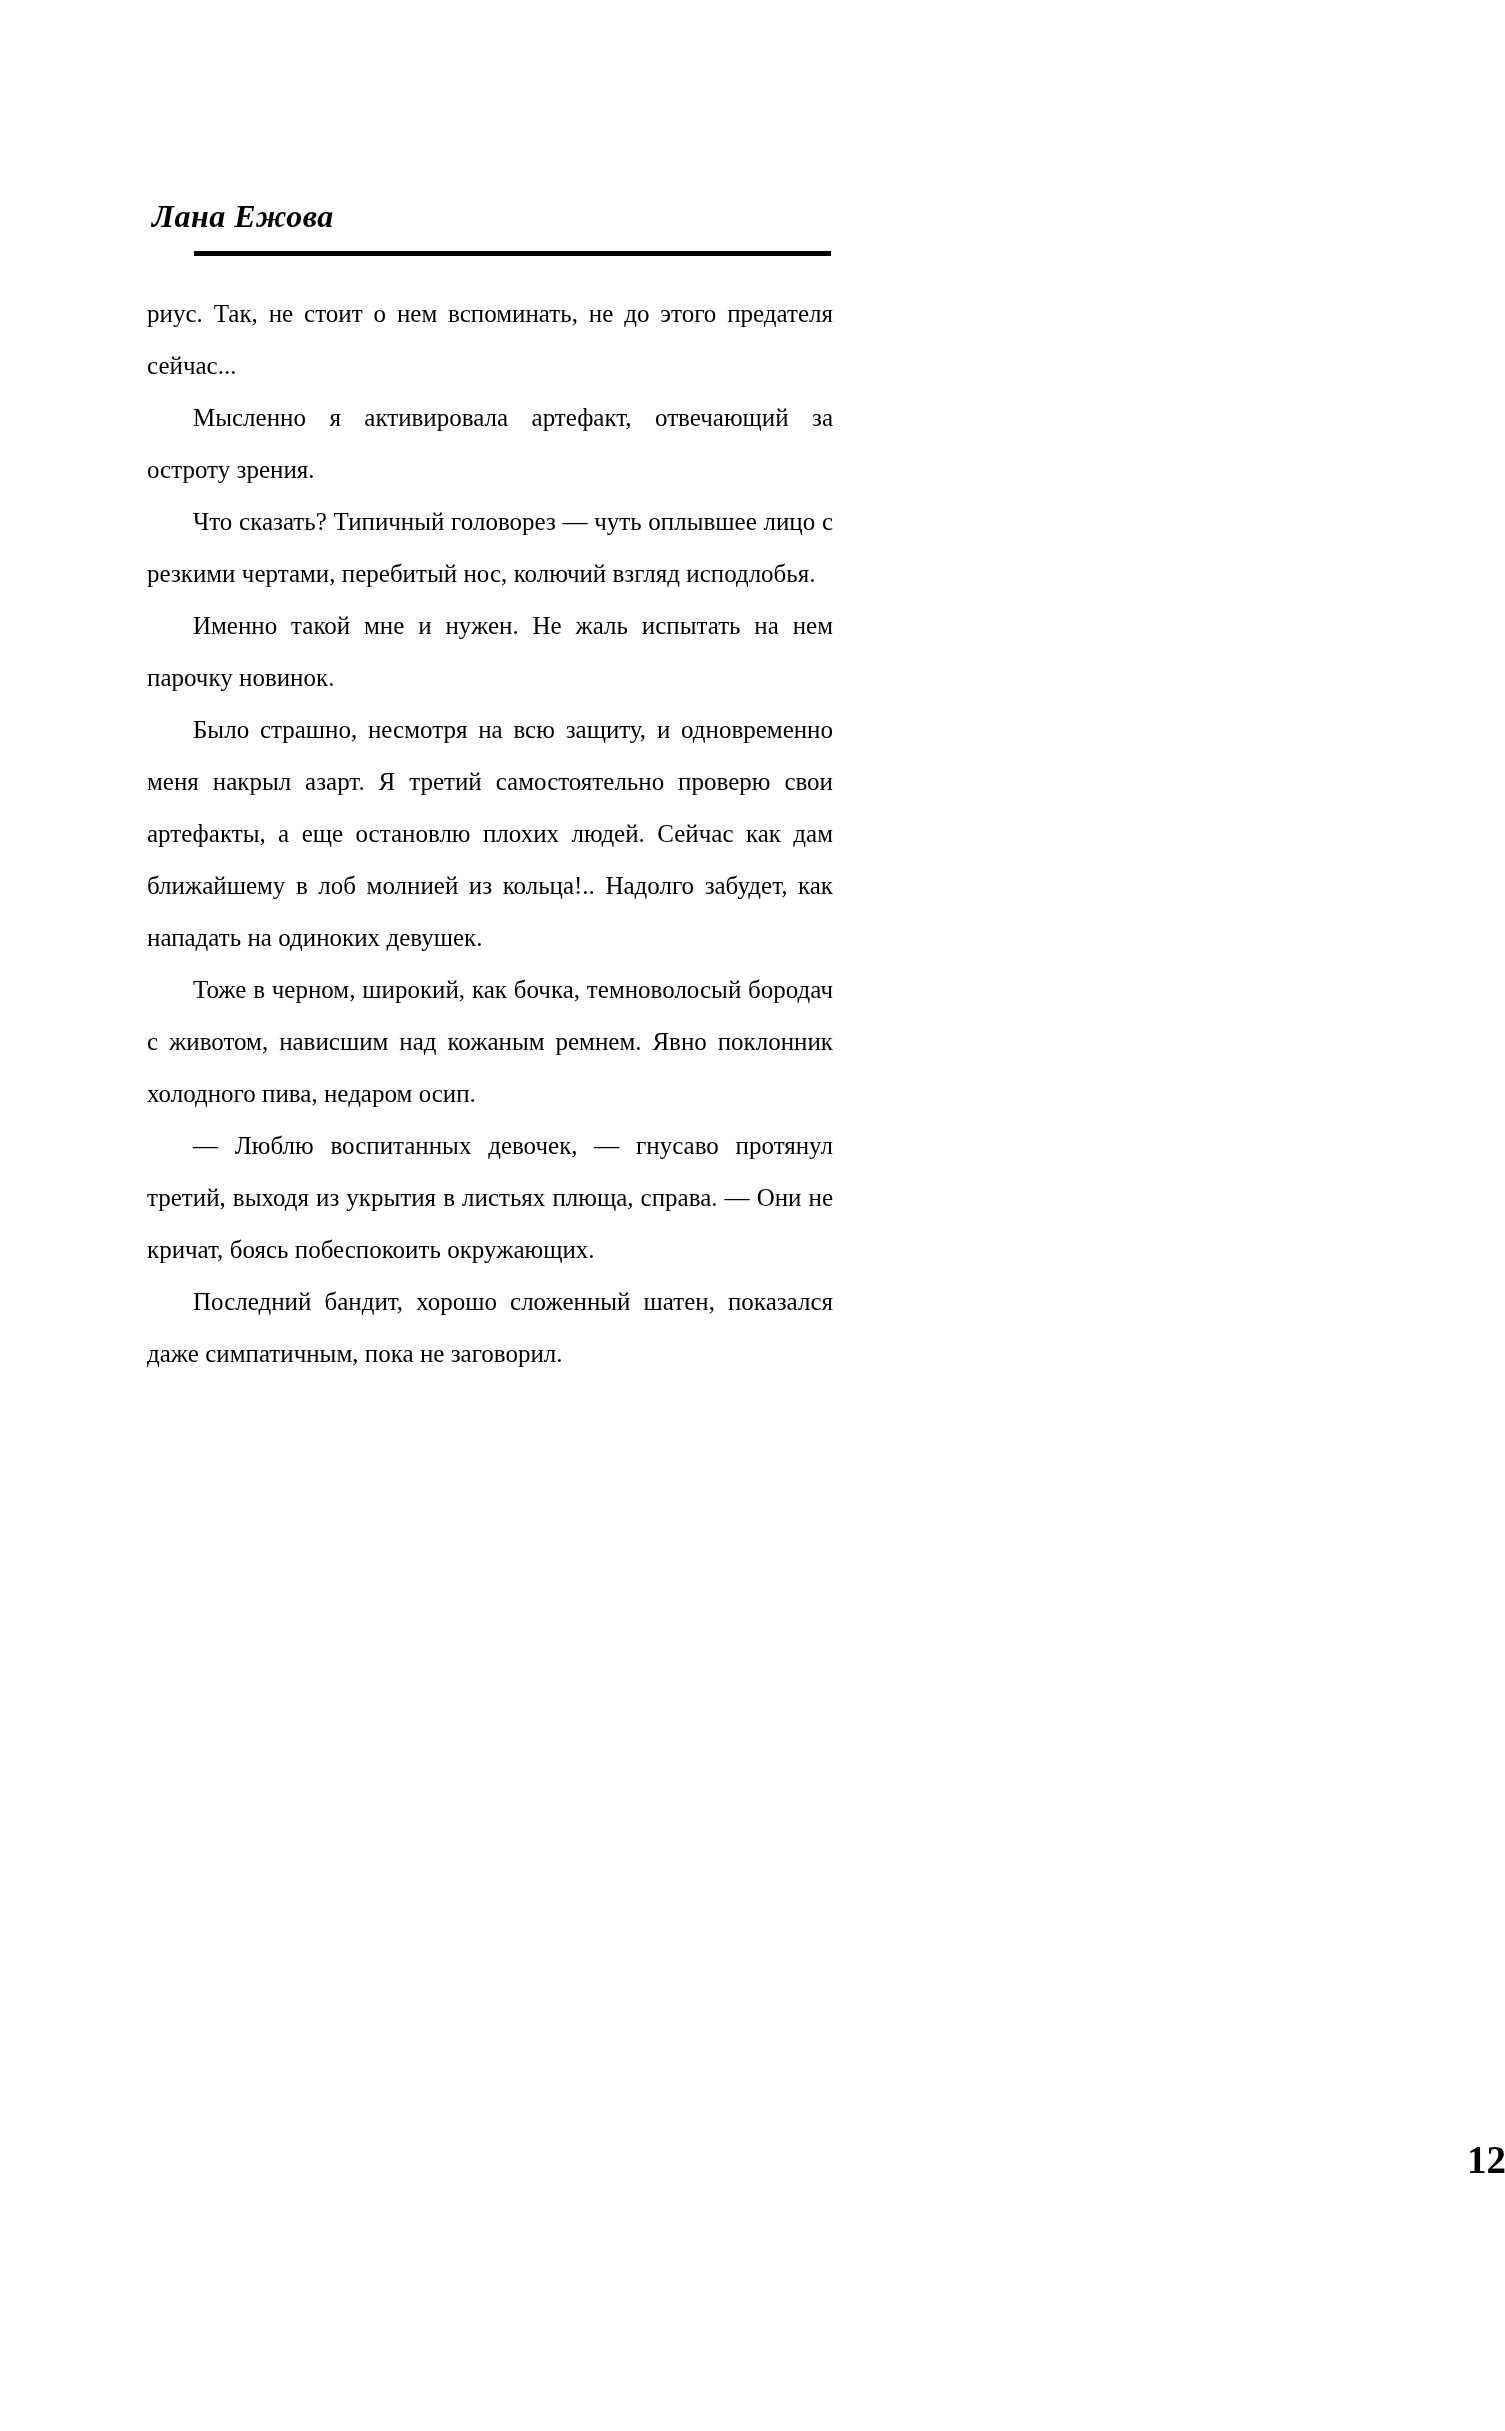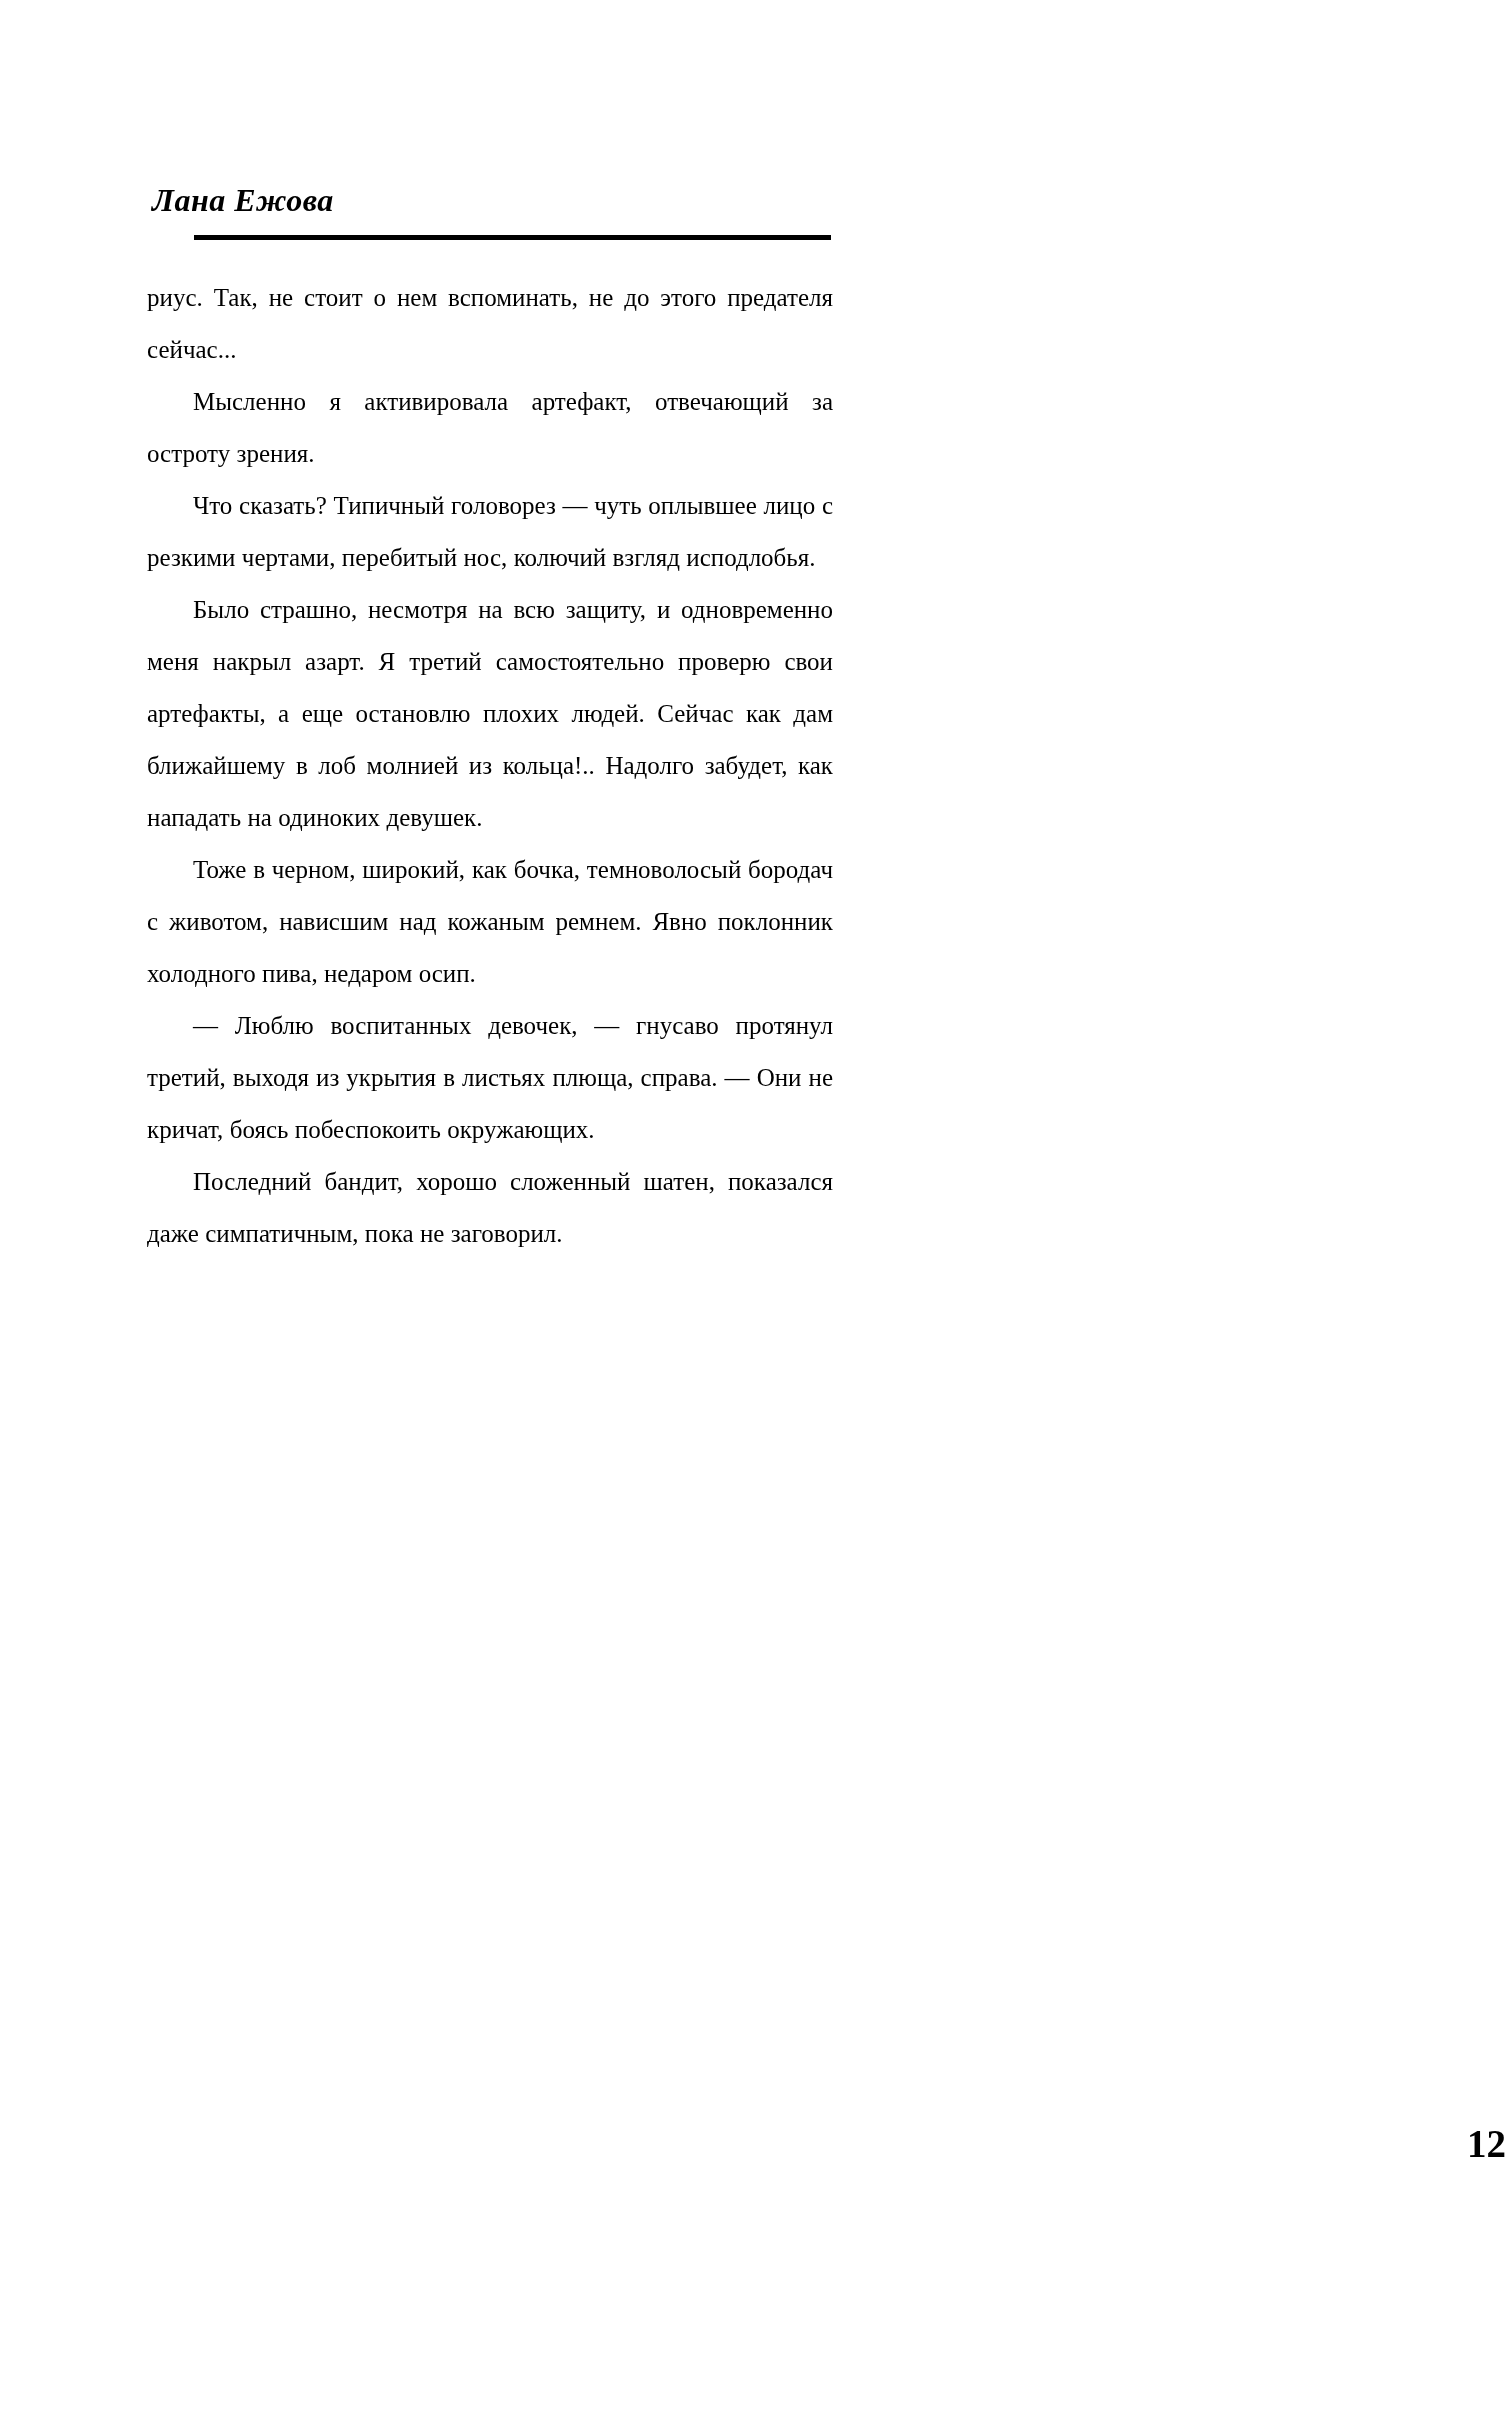--- a/index.html
+++ b/index.html
@@ -12,21 +12,21 @@
     height: 2432px;
     position: relative;
     font-family: "Liberation Serif", "DejaVu Serif", serif;
     color: #000000;
     overflow: hidden;
   }
 
   .page {
     position: absolute;
     left: 0;
-    top: 0;
+    top: 16px;
     width: 1506px;
     height: 2372px;
     background: #ffffff;
   }
 
   
   .running-head {
     position: absolute;
     left: 152px;
     top: 181px;
@@ -95,20 +95,21 @@
   <div class="running-head">
     <div class="running-head-name">Лана Ежова</div>
   </div>
 
   <div class="head-rule"></div>
 
   <div class="body-text">
     <p class="para no-indent">риус. Так, не стоит о нем вспоминать, не до этого предателя сейчас...</p>
     <p class="para">Мысленно я активировала артефакт, отвечающий за остроту зрения.</p>
     <p class="para">Что сказать? Типичный головорез — чуть оплывшее лицо с резкими чертами, перебитый нос, колючий взгляд исподлобья.</p>
+    <p class="para">Именно такой мне и нужен. Не жаль испытать на нем парочку новинок.</p>
     <p class="para">Было страшно, несмотря на всю защиту, и одновременно меня накрыл азарт. Я третий самостоятельно проверю свои артефакты, а еще остановлю плохих людей. Сейчас как дам ближайшему в лоб молнией из кольца!.. Надолго забудет, как нападать на одиноких девушек.</p>
     <p class="para">Тоже в черном, широкий, как бочка, темноволосый бородач с животом, нависшим над кожаным ремнем. Явно поклонник холодного пива, недаром осип.</p>
     <p class="para">— Люблю воспитанных девочек, — гнусаво протянул третий, выходя из укрытия в листьях плюща, справа. — Они не кричат, боясь побеспокоить окружающих.</p>
     <p class="para">Последний бандит, хорошо сложенный шатен, показался даже симпатичным, пока не заговорил.</p>
   </div>
 
   <div class="folio">12</div>
 
 </div>
 

